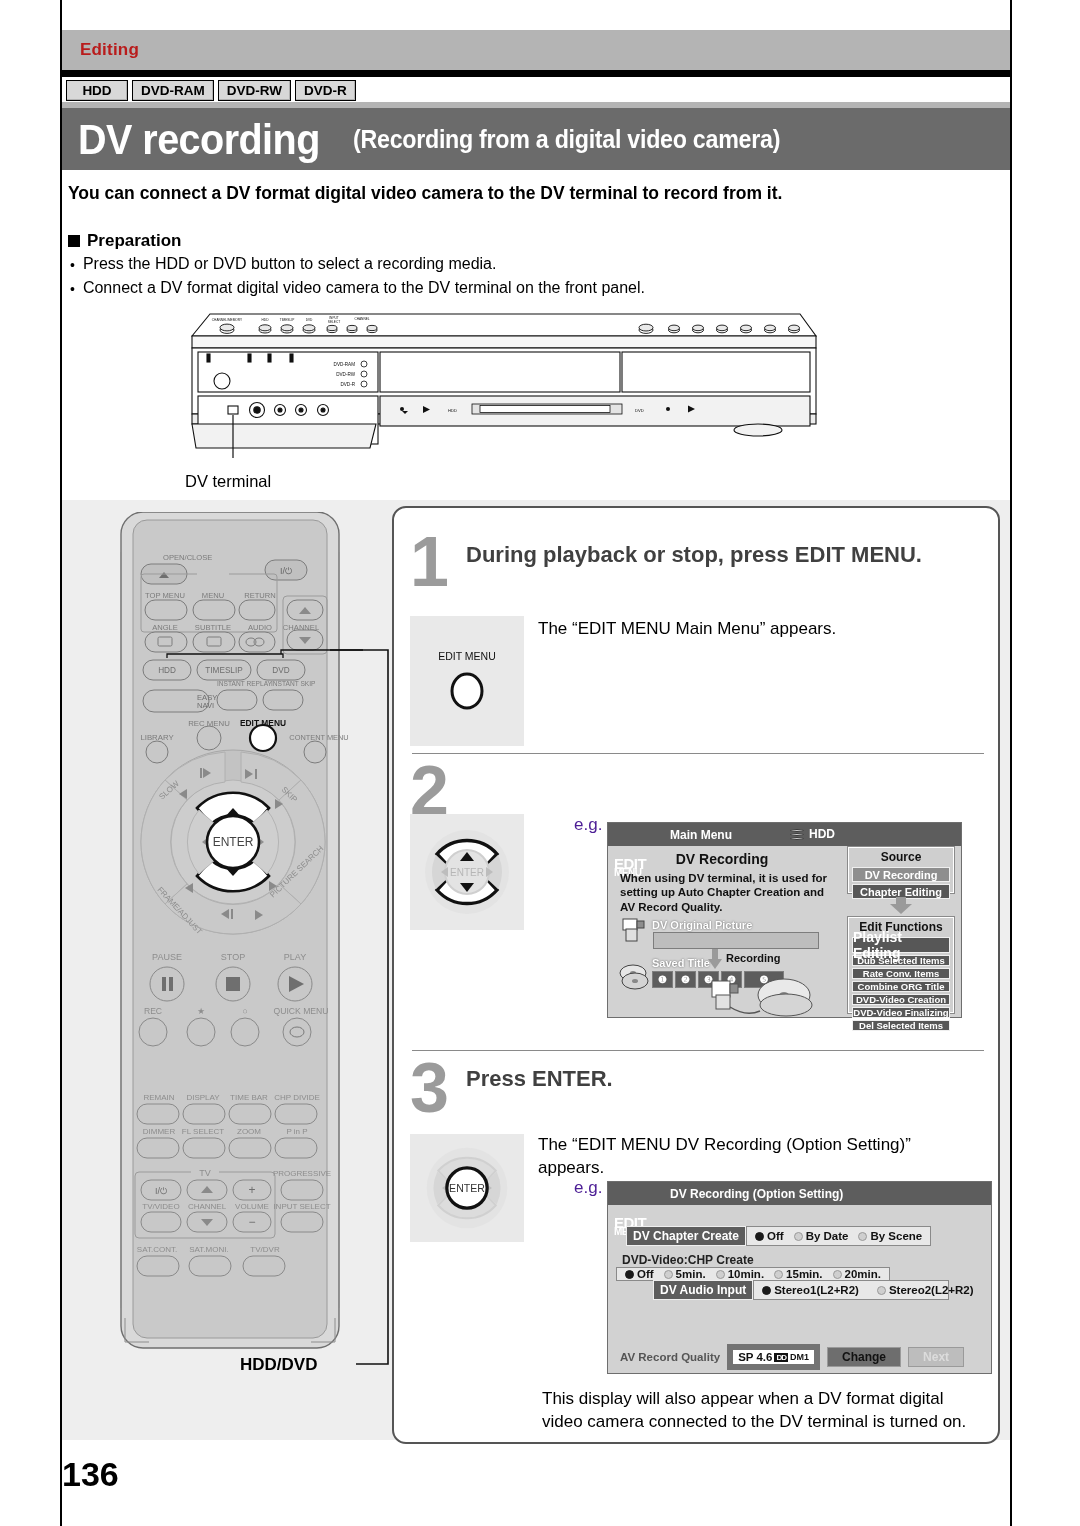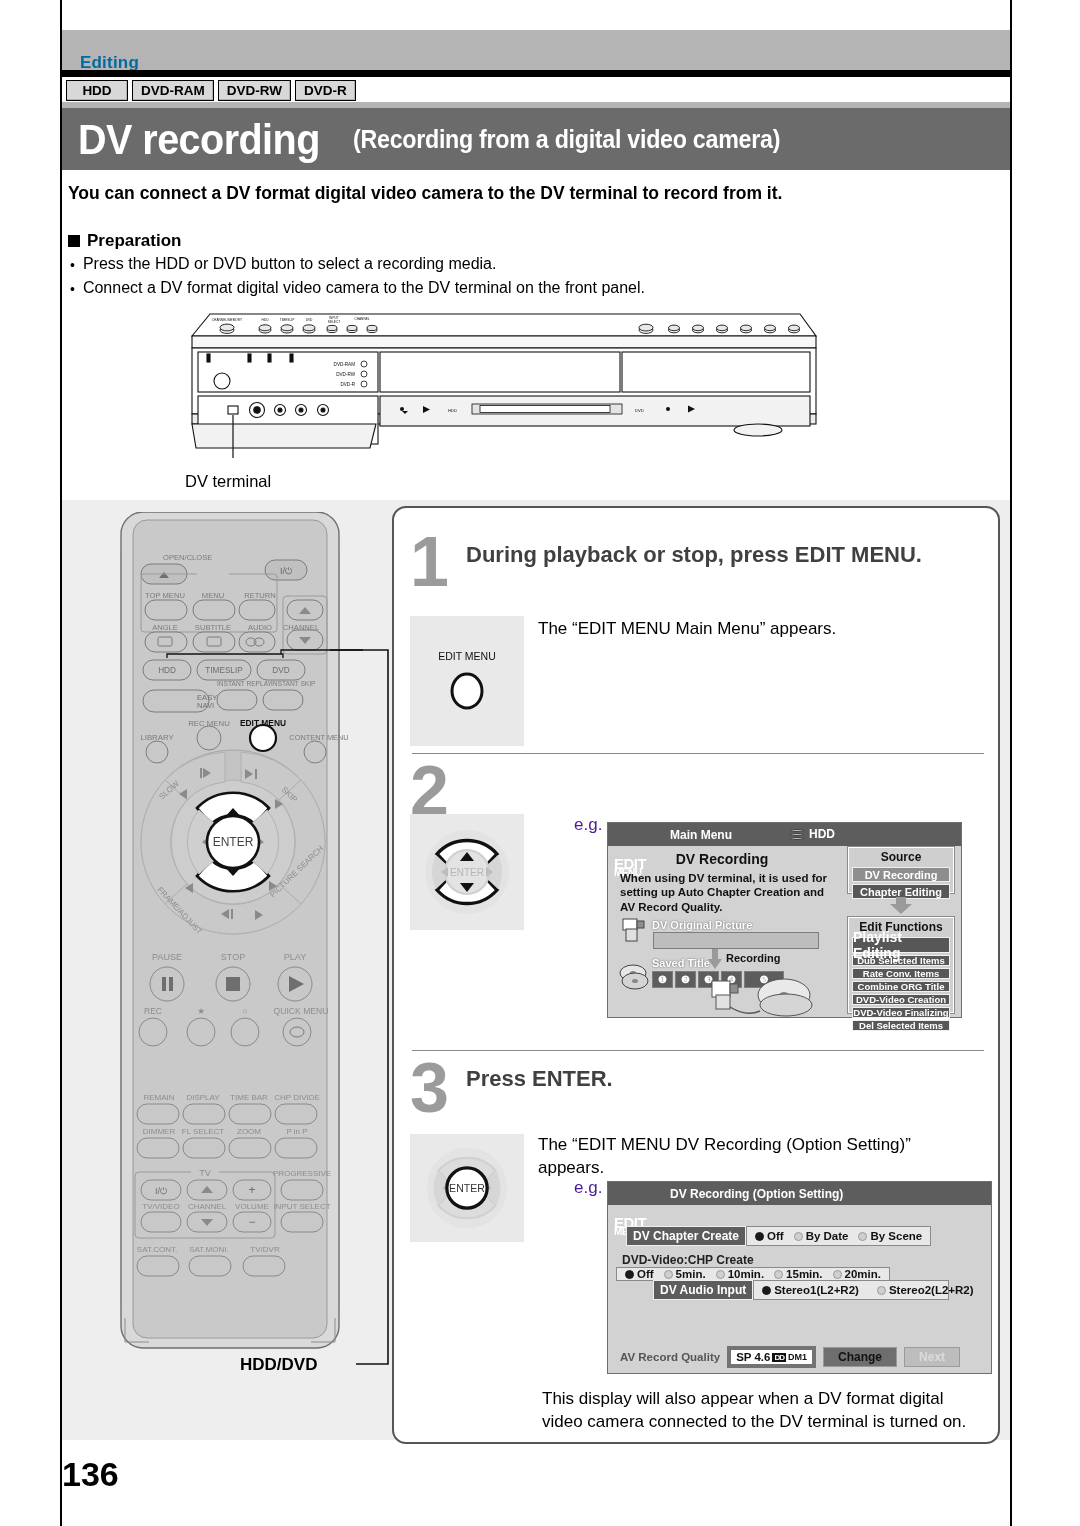--- a/index.html
+++ b/index.html
@@ -15,21 +15,21 @@
   .edge-left  { position:absolute; left:60px;  top:0; width:2px; height:1526px; background:#000; }
   .edge-right { position:absolute; left:1010px;top:0; width:2px; height:1526px; background:#000; }
 
   
   .hdr-band {
     position:absolute; left:62px; top:30px; width:948px; height:40px;
     background:#b4b4b4;
   }
   .hdr-label {
     position:absolute; left:80px; top:40px;
-    font-size:17px; font-weight:bold; color:#0369a1; letter-spacing:0.2px;margin-top:13px;
+    font-size:17px; font-weight:bold; color:#b91c1c; letter-spacing:0.2px;
   }
   .hdr-rule {
     position:absolute; left:62px; top:70px; width:948px; height:7px; background:#000;
   }
 
   
   .badges { position:absolute; left:66px; top:80px; display:flex; gap:4px; }
   .badge {
     height:21px; padding:0 8px;
     border:1.5px solid #000; background:#d8d8d8;
@@ -218,21 +218,21 @@
     width:9px; height:9px; border-radius:50%; background:#cfcfcf; border:1px solid #9a9a9a;
     display:inline-block;
   }
   .radio.on { background:#1a1a1a; border-color:#1a1a1a; }
   .opt-foot {
     position:absolute; left:0; bottom:6px; width:100%; height:20px;
     display:flex; align-items:center; gap:7px; padding-left:12px;
   }
   .foot-label { font-size:11.5px; font-weight:bold; color:#555; }
   .foot-value {
-    background:#fff; border:4px solid #737373; font-size:11.5px; font-weight:bold;
+    background:#fff; border:6px solid #737373; font-size:11.5px; font-weight:bold;
     color:#111; padding:1px 5px; display:flex; align-items:center; gap:2px;
   }
   .dd-glyph {
     background:#111; color:#fff; font-size:8px; font-weight:bold; padding:0 2px;
     letter-spacing:-1px;
   }
   .foot-btn {
     font-size:12px; font-weight:bold; padding:2px 14px; border:1px solid #9a9a9a;
   }
   .foot-btn.active { background:#6e6e6e; color:#111; }

